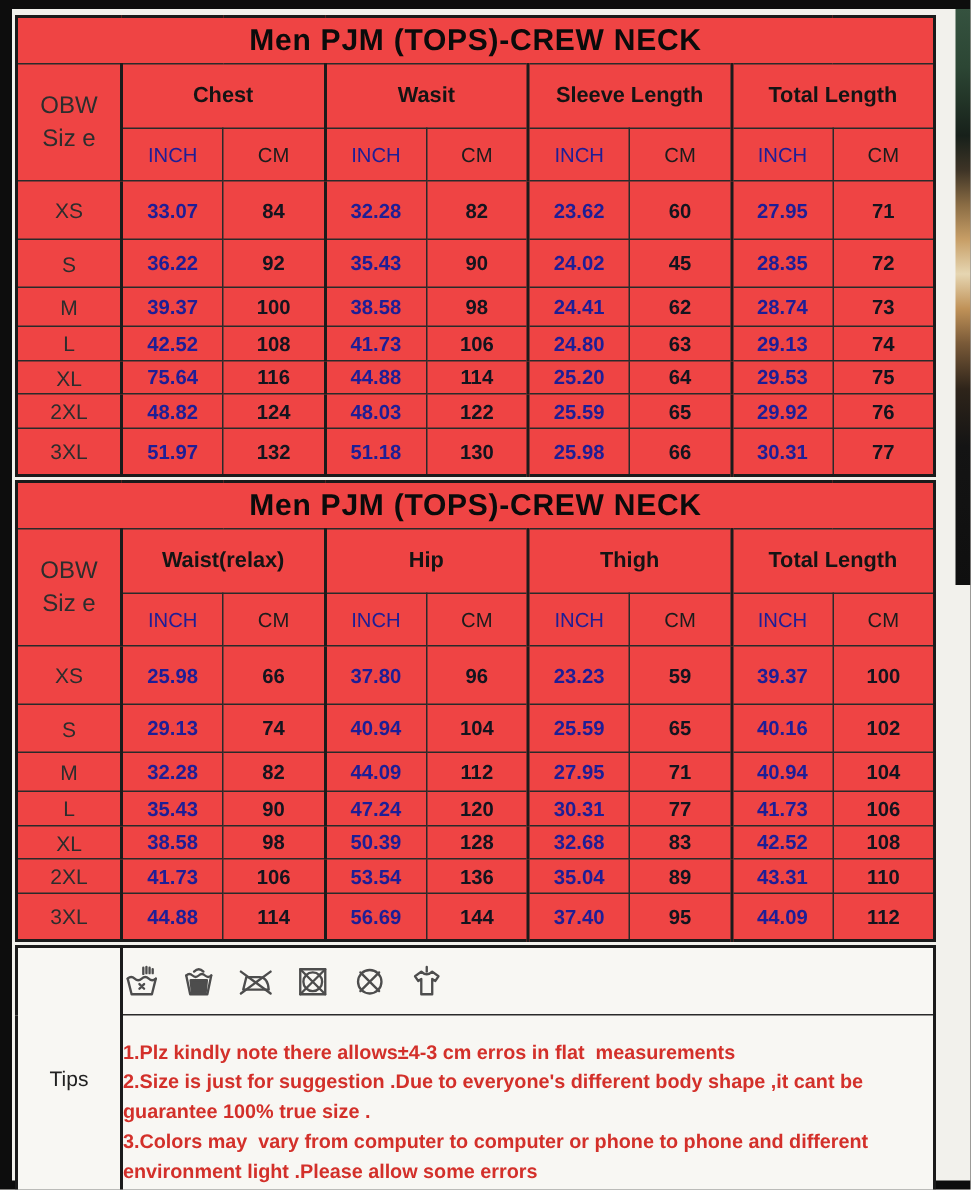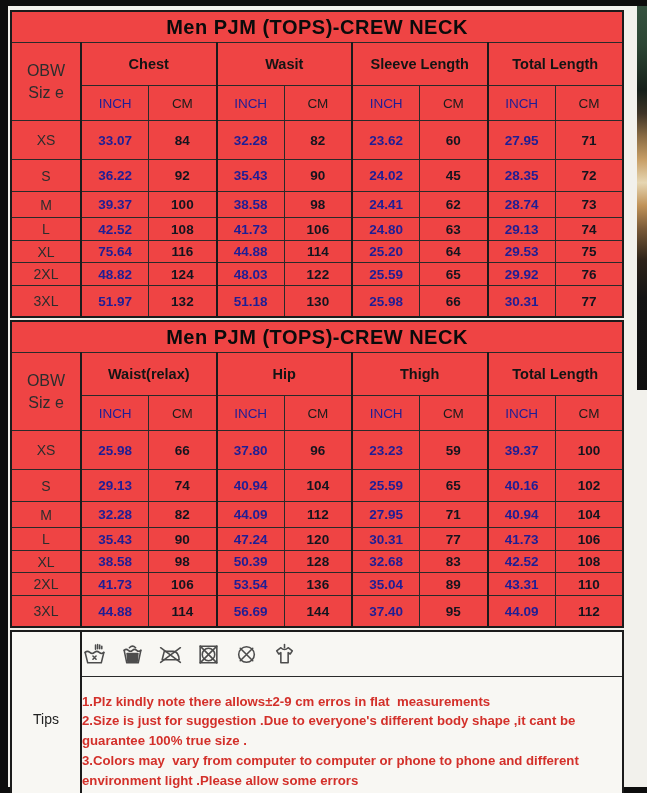--- a/index.html
+++ b/index.html
@@ -339,21 +339,21 @@
                 <svg viewBox="0 0 24 24">
                   <path d="M12 2.5 v3"></path>
                   <path d="M8.5 5.5 L4.5 8.5 L6.5 11.5 L8.5 10.2 L8.5 20 L15.5 20 L15.5 10.2 L17.5 11.5 L19.5 8.5 L15.5 5.5 Q13.8 7.2 12 7.2 Q10.2 7.2 8.5 5.5 Z"></path>
                 </svg>
               </span>
             </div>
           </td>
         </tr>
         <tr>
           <td class="tips-text-cell">
-            <div class="tips-line">1.Plz kindly note there allows±2-9 cm erros in flat  measurements</div>
+            <div class="tips-line">1.Plz kindly note there allows±4-3 cm erros in flat  measurements</div>
             <div class="tips-line">2.Size is just for suggestion .Due to everyone's different body shape ,it cant be guarantee 100% true size .</div>
             <div class="tips-line">3.Colors may  vary from computer to computer or phone to phone and different environment light .Please allow some errors</div>
           </td>
         </tr>
       </tbody>
     </table>
 
   </div>
 </div>
 

